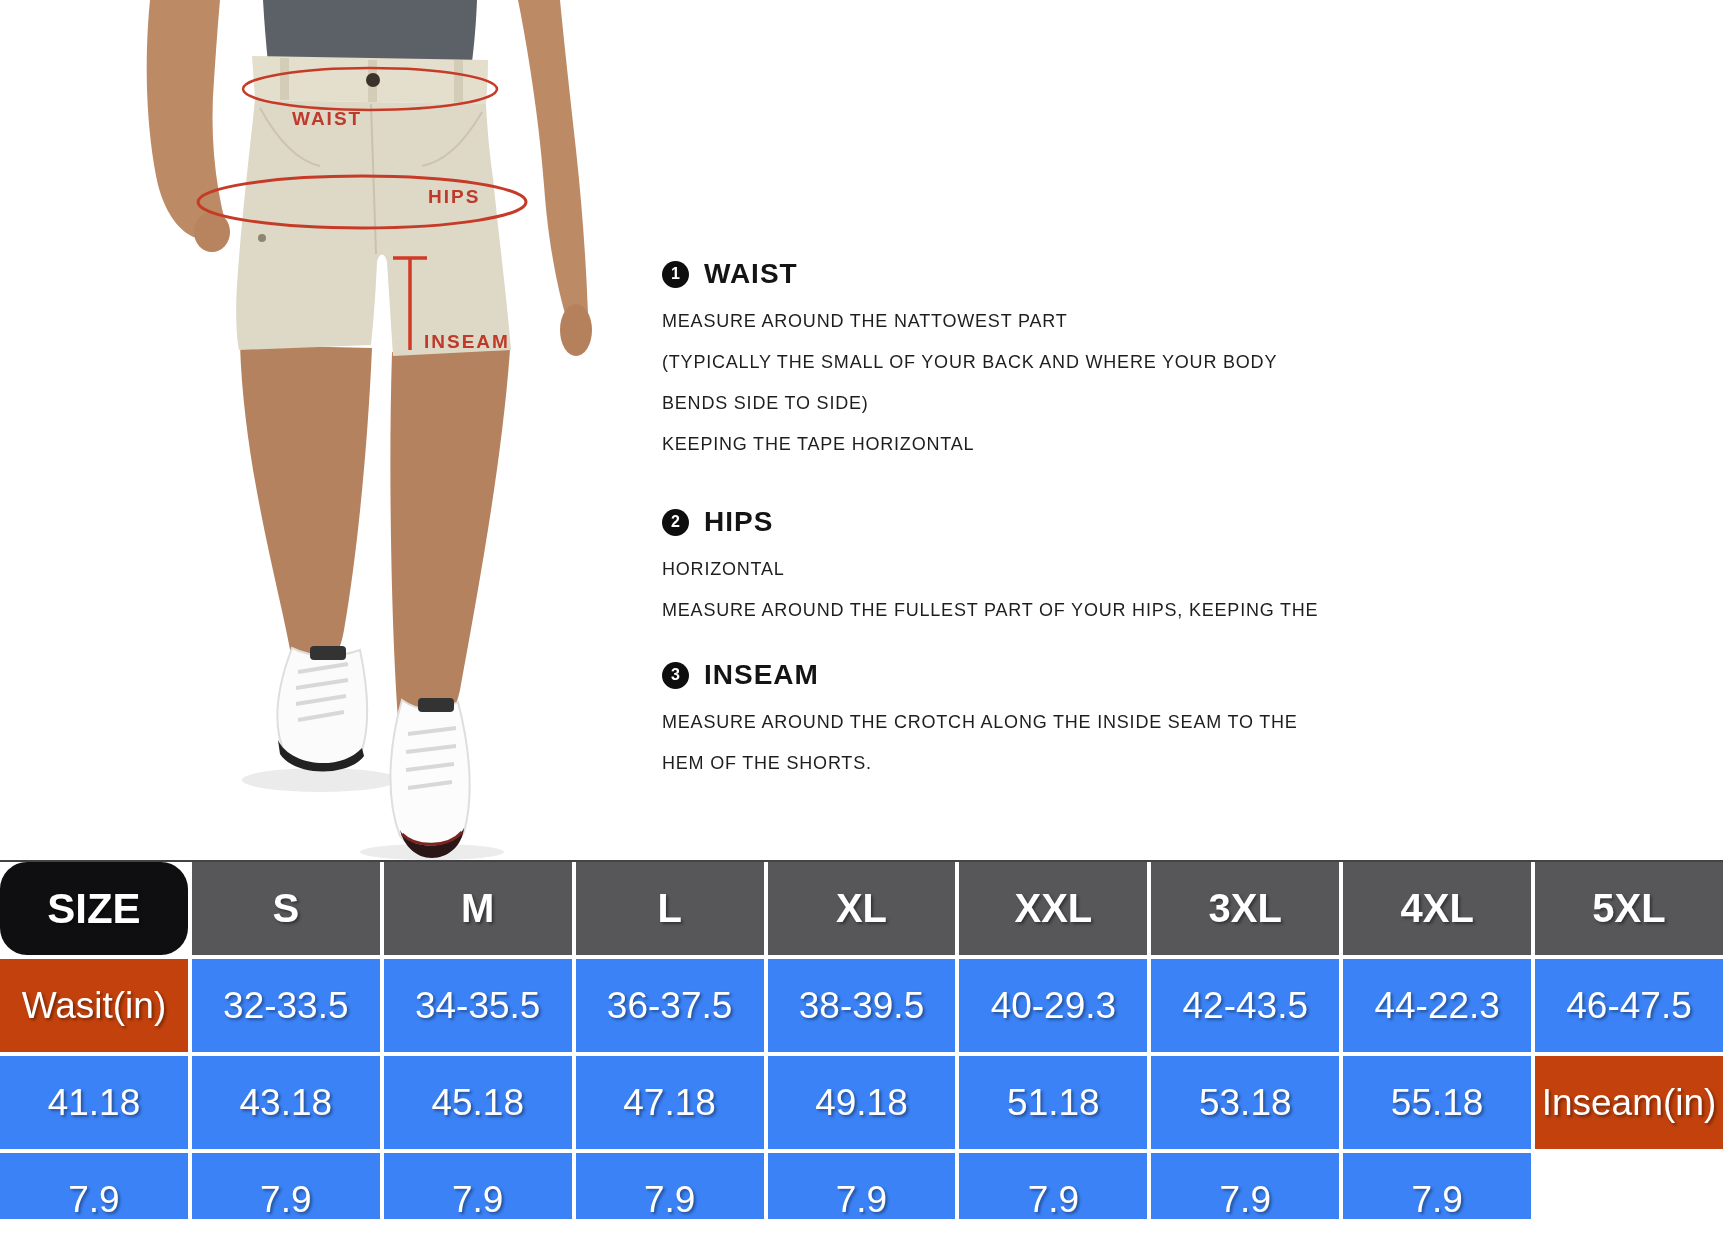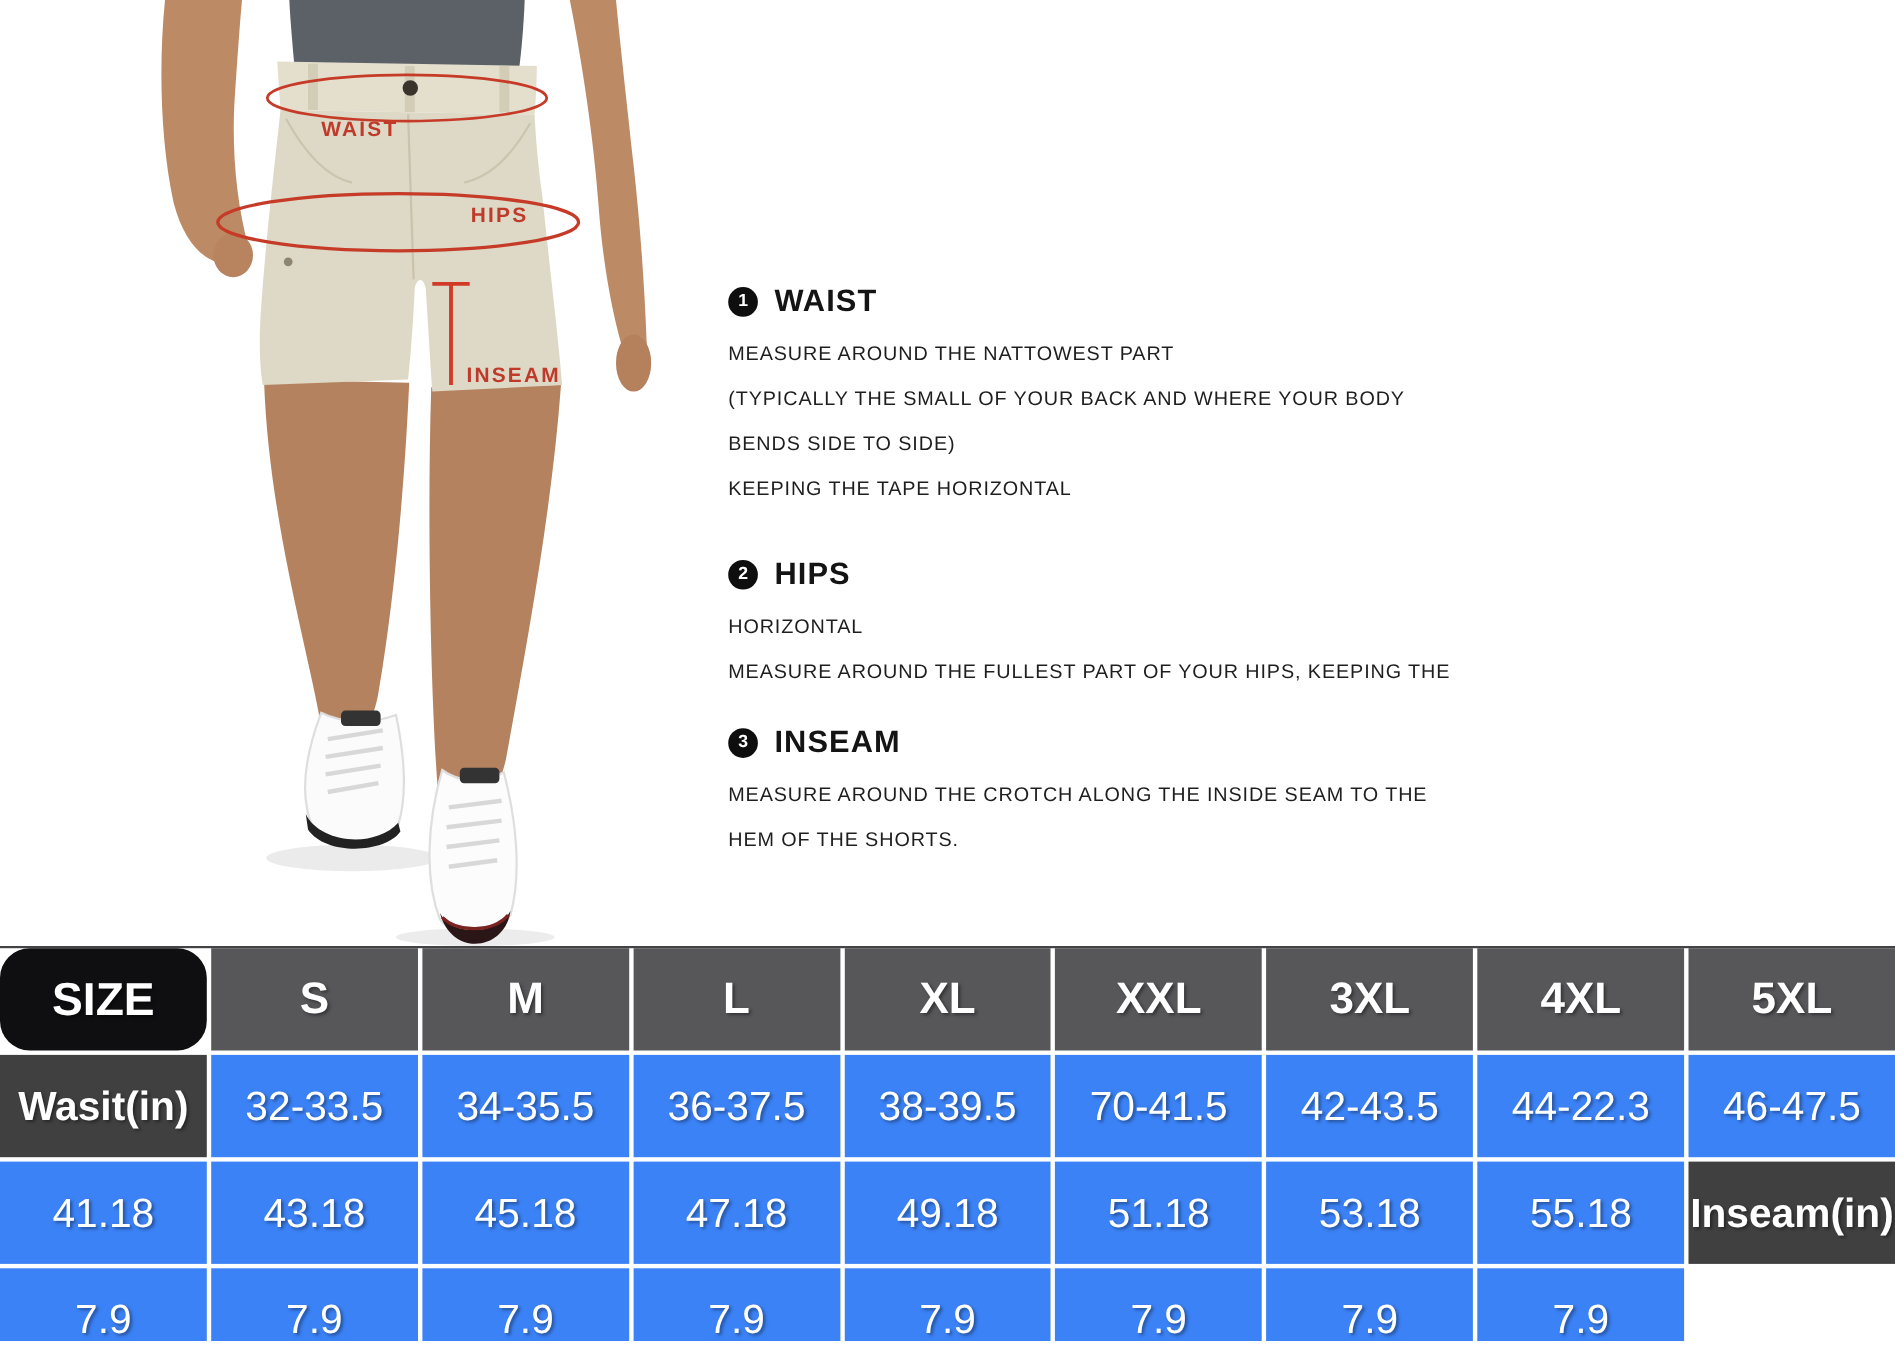--- a/index.html
+++ b/index.html
@@ -26,21 +26,21 @@
   .line{font-size:18px;line-height:41px;letter-spacing:0.8px;color:#1e1e1e;white-space:nowrap;}
 
   
   .size-table{position:absolute;left:0;top:860px;width:1723px;height:386px;
               display:grid;grid-template-columns:repeat(9,1fr);grid-template-rows:repeat(4,1fr);
               gap:4px;background:#ffffff;box-sizing:border-box;border-top:2px solid #434345;}
   .cell{display:flex;align-items:center;justify-content:center;color:#ffffff;
         text-shadow:2px 2px 3px rgba(0,0,0,0.40);}
   .cell.head{background:#57575a;font-size:40px;font-weight:700;}
   .cell.size{background:#0f0f11;font-size:42px;font-weight:700;border-radius:27px;}
-  .cell.rowlabel{background:#404040;font-size:37px;font-weight:700;text-align:center;}
+  .cell.rowlabel{background:#c2410c;font-size:37px;font-weight:400;text-align:center;}
   .cell.val{background:#3b82f6;font-size:37px;font-weight:500;}
 </style>
 </head>
 <body>
 
 <div class="canvas">
 
   <div class="figure">
     <svg viewBox="0 0 460 860" width="460" height="860">
 
@@ -141,21 +141,21 @@
     <div class="cell head">XXL</div>
     <div class="cell head">3XL</div>
     <div class="cell head">4XL</div>
     <div class="cell head">5XL</div>
 
     <div class="cell rowlabel">Wasit(in)</div>
     <div class="cell val">32-33.5</div>
     <div class="cell val">34-35.5</div>
     <div class="cell val">36-37.5</div>
     <div class="cell val">38-39.5</div>
-    <div class="cell val">70-41.5</div>
+    <div class="cell val">40-29.3</div>
     <div class="cell val">42-43.5</div>
     <div class="cell val">44-22.3</div>
     <div class="cell val">46-47.5</div>
 
     <div class="cell val">41.18</div>
     <div class="cell val">43.18</div>
     <div class="cell val">45.18</div>
     <div class="cell val">47.18</div>
     <div class="cell val">49.18</div>
     <div class="cell val">51.18</div>

